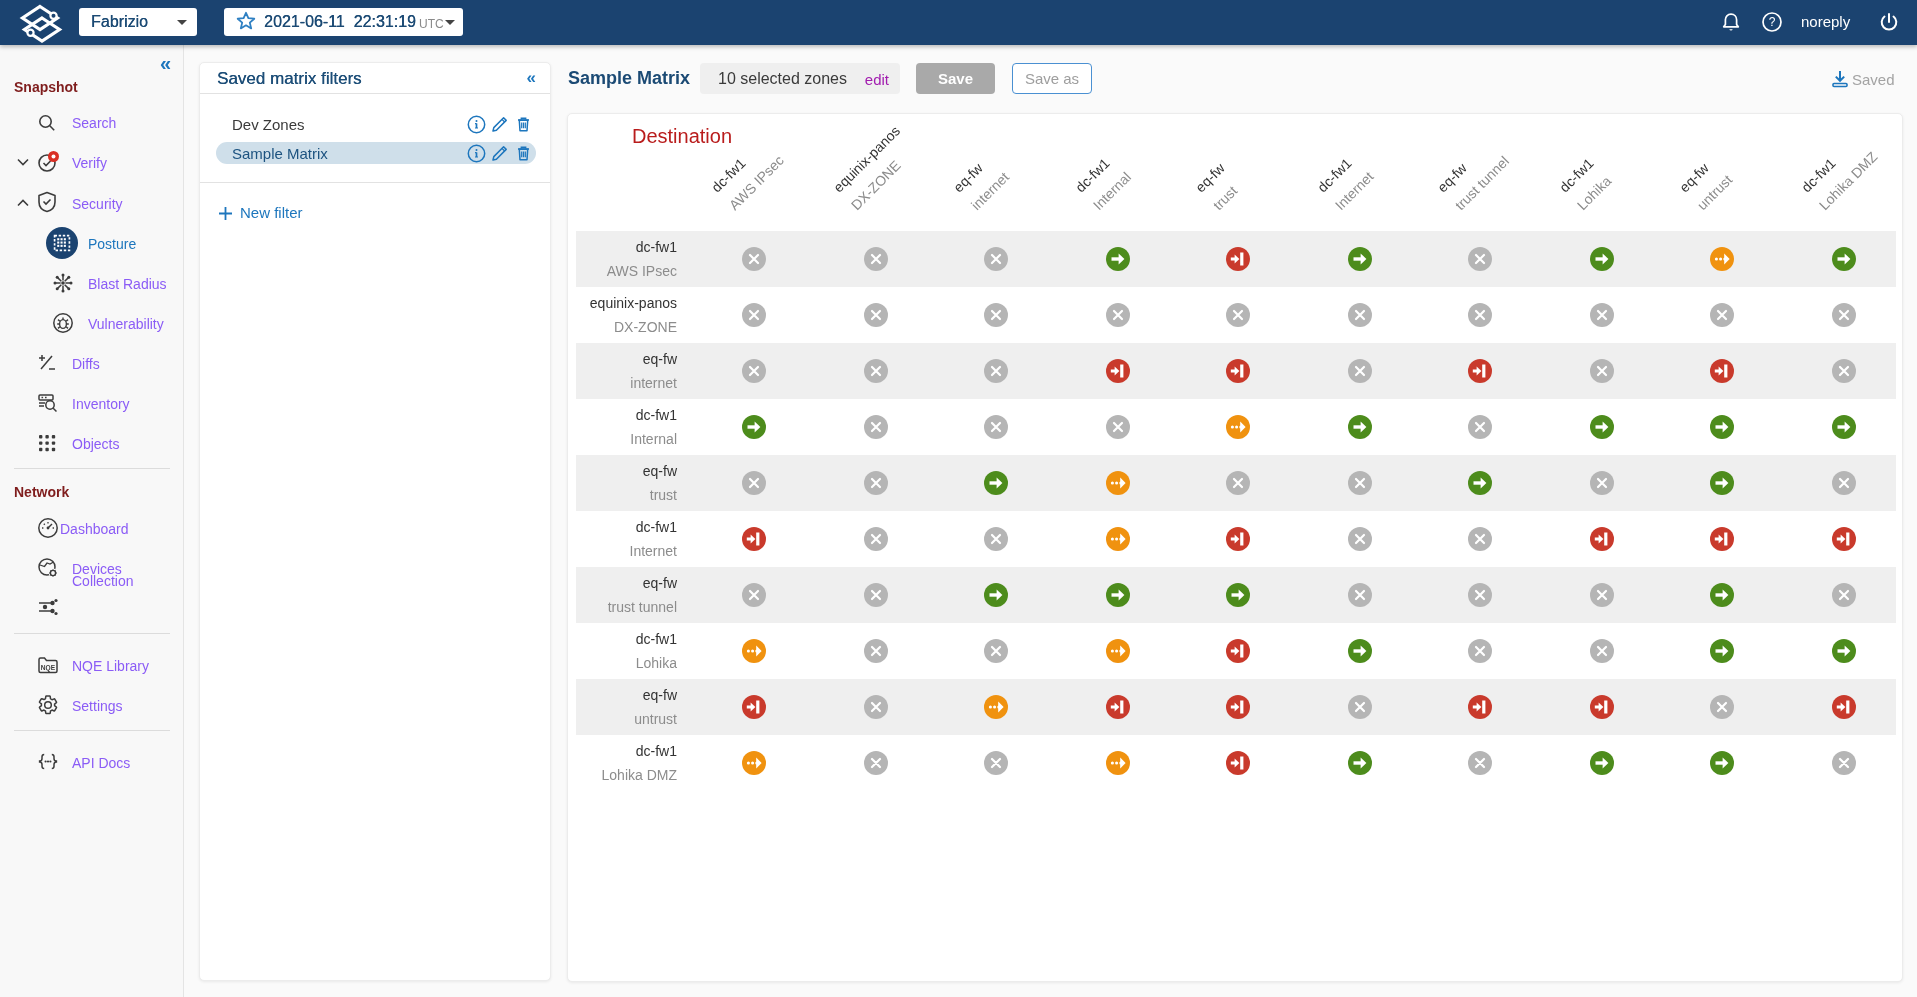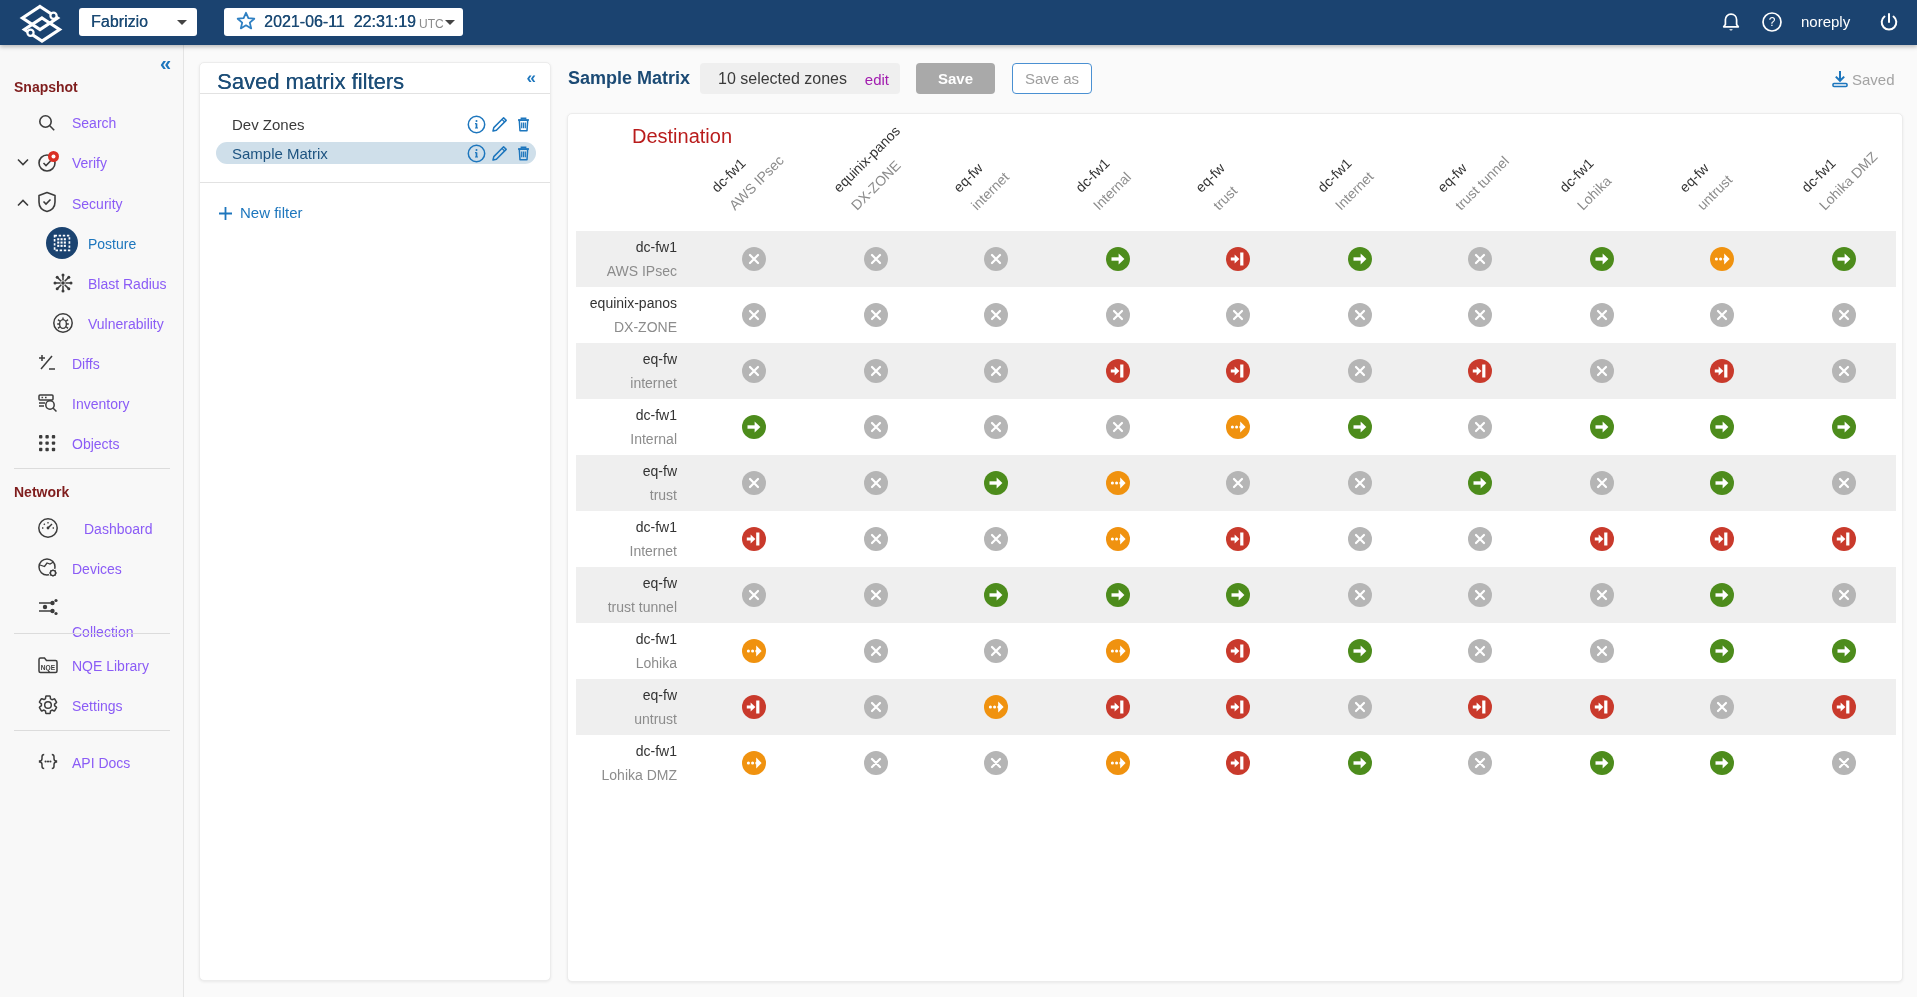--- a/index.html
+++ b/index.html
@@ -18,21 +18,21 @@
 #noreply{position:absolute;left:1801px;top:13px;font-size:15px;color:#fff;}
 
 #sidebar{position:absolute;left:0;top:45px;width:184px;height:952px;background:#f8f8f8;border-right:1px solid #e4e4e4;}
 .navsec{position:absolute;left:14px;font-size:14px;font-weight:bold;color:#7f1d1d;}
 .navtxt{position:absolute;font-size:14px;color:#8b5cf6;}
 .navdiv{position:absolute;left:14px;width:156px;border-top:1px solid #dcdcdc;}
 
 .card{position:absolute;background:#fff;border-radius:5px;border:1px solid #ececec;box-shadow:0 1px 3px rgba(0,0,0,.07);}
 #fcard{left:199px;top:62px;width:352px;height:919px;}
 #fhead{position:absolute;left:0;top:0;width:100%;height:31px;border-bottom:1px solid #e2e2e2;}
-#fhead .t{position:absolute;left:17px;top:6px;font-size:22px;color:#1d4e78;text-shadow:.3px 0 0 currentColor;}
+#fhead .t{position:absolute;left:17px;top:6px;font-size:17px;color:#1d4e78;text-shadow:.3px 0 0 currentColor;}
 #fhead .coll{position:absolute;right:14px;top:5px;color:#1d76bd;font-size:17px;font-weight:bold;}
 #flist{position:absolute;left:0;top:31px;width:100%;height:89px;border-bottom:1px solid #e2e2e2;}
 .frow{position:absolute;left:16px;width:320px;height:22px;border-radius:11px;}
 .frow .nm{position:absolute;left:16px;top:3px;font-size:15px;color:#3a3a3a;}
 .frow.sel{background:#cfdfea;}
 .frow.sel .nm{color:#1d5380;}
 #newfilter{position:absolute;left:18px;top:141px;font-size:15px;color:#1d76bd;}
 
 #mtitle{position:absolute;left:568px;top:68px;font-size:18px;font-weight:bold;color:#1b4a74;}
 #zonespill{position:absolute;left:700px;top:63px;width:200px;height:31px;background:#efefef;border-radius:4px;}
@@ -207,40 +207,40 @@
     </svg>
     <div class="navtxt" style="left:72px;top:391px">Objects</div>
     <div class="navdiv" style="top:423px"></div>
     <div class="navsec" style="top:439px">Network</div>
     <svg class="abs" style="left:37px;top:472px" width="22" height="22" viewBox="0 0 22 22" fill="none">
       <circle cx="11" cy="11" r="9.2" stroke="#3c3c3c" stroke-width="1.5"></circle>
 <path d="M11 11l4-4" stroke="#3c3c3c" stroke-width="1.5"></path>
       <circle cx="11" cy="11" r="1.4" fill="#3c3c3c"></circle>
 <path d="M5 11h1.4M11 5v1.4M17 11h-1.4M6.8 6.8l1 1" stroke="#3c3c3c" stroke-width="1.3"></path>
     </svg>
-    <div class="navtxt" style="left:84px;top:476px">Dashboard</div>
+    <div class="navtxt" style="left:60px;top:476px">Dashboard</div>
     <svg class="abs" style="left:37px;top:512px" width="22" height="22" viewBox="0 0 22 22" fill="none">
       <circle cx="10" cy="10" r="8" stroke="#3c3c3c" stroke-width="1.5"></circle>
 <path d="M3 8l4.5 1.5L10 6l3 1 3.5-2" stroke="#3c3c3c" stroke-width="1.3" fill="none"></path>
 <circle cx="16" cy="16" r="4.4" fill="#f8f8f8"></circle>
       <circle cx="16" cy="16" r="2.6" stroke="#3c3c3c" stroke-width="1.4"></circle>
 <g stroke="#3c3c3c" stroke-width="1.4">
         <path d="M16 12.4v1M16 18.6v1M12.4 16h1M18.6 16h1M13.5 13.5l.7.7M17.8 17.8l.7.7M18.5 13.5l-.7.7M14.2 17.8l-.7.7"></path>
       </g>
     </svg>
     <div class="navtxt" style="left:72px;top:516px">Devices</div>
     <svg class="abs" style="left:37px;top:552px" width="22" height="20" viewBox="0 0 22 20" fill="none">
       <path d="M2 6h12M2 14h12" stroke="#3c3c3c" stroke-width="1.6"></path>
 <circle cx="15.5" cy="6" r="2.2" fill="#3c3c3c"></circle>
       <circle cx="8" cy="10" r="2.2" fill="#3c3c3c"></circle>
       <circle cx="15.5" cy="14" r="2.2" fill="#3c3c3c"></circle>
 <circle cx="19" cy="3.5" r="1.6" fill="#3c3c3c"></circle>
       <circle cx="19" cy="16.5" r="1.6" fill="#3c3c3c"></circle>
     </svg>
-    <div class="navtxt" style="left:72px;top:579px">Collection</div>
+    <div class="navtxt" style="left:72px;top:528px">Collection</div>
     <div class="navdiv" style="top:588px"></div>
     <svg class="abs" style="left:37px;top:610px" width="22" height="20" viewBox="0 0 22 20" fill="none">
       <path d="M2 4.5a1.5 1.5 0 011.5-1.5h4l2 2.5h9A1.5 1.5 0 0120 7v9a1.5 1.5 0 01-1.5 1.5h-15A1.5 1.5 0 012 16z" stroke="#3c3c3c" stroke-width="1.5"></path>
 <text x="11" y="14.6" text-anchor="middle" font-family="Liberation Sans" font-weight="bold" font-size="6.6" fill="#3c3c3c">NQE</text>
     </svg>
     <div class="navtxt" style="left:72px;top:613px">NQE Library</div>
     <svg class="abs" style="left:37px;top:649px" width="22" height="22" viewBox="0 0 22 22" fill="none">
       <path fill="none" stroke="#3c3c3c" stroke-width="1.5" stroke-linejoin="round" d="M17.54 11.86c.04-.28.06-.56.06-.86s-.02-.58-.06-.86l1.86-1.45a.45.45 0 00.11-.56l-1.76-3.05a.44.44 0 00-.54-.2l-2.19.88a6.7 6.7 0 00-1.49-.86l-.33-2.33A.44.44 0 0012.76 2H9.24a.44.44 0 00-.43.38l-.33 2.33c-.54.22-1.03.52-1.49.86l-2.19-.88a.44.44 0 00-.54.2L2.5 7.94a.45.45 0 00.11.56l1.86 1.45c-.04.28-.08.58-.08.86s.02.58.06.86l-1.86 1.45a.45.45 0 00-.11.56l1.76 3.05c.11.2.34.27.54.2l2.19-.88c.46.35.95.64 1.49.86l.33 2.33c.04.22.22.38.44.38h3.52c.22 0 .4-.16.43-.38l.33-2.33c.54-.22 1.04-.51 1.49-.86l2.19.88c.2.07.43 0 .54-.2l1.76-3.05a.45.45 0 00-.11-.56l-1.84-1.45zM11 14.3A3.3 3.3 0 017.7 11 3.3 3.3 0 0111 7.7a3.3 3.3 0 013.3 3.3 3.3 3.3 0 01-3.3 3.3z"></path>
     </svg>
     <div class="navtxt" style="left:72px;top:653px">Settings</div>

